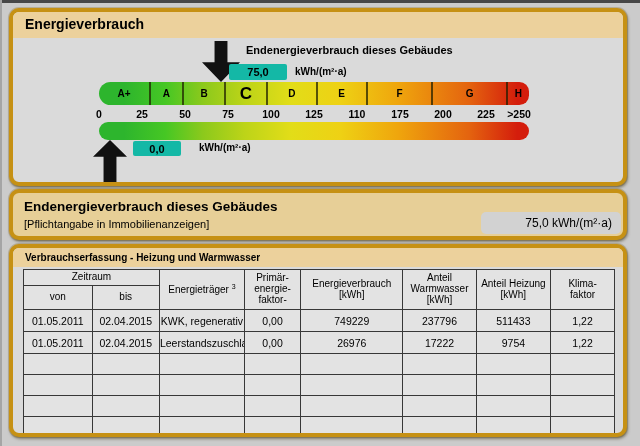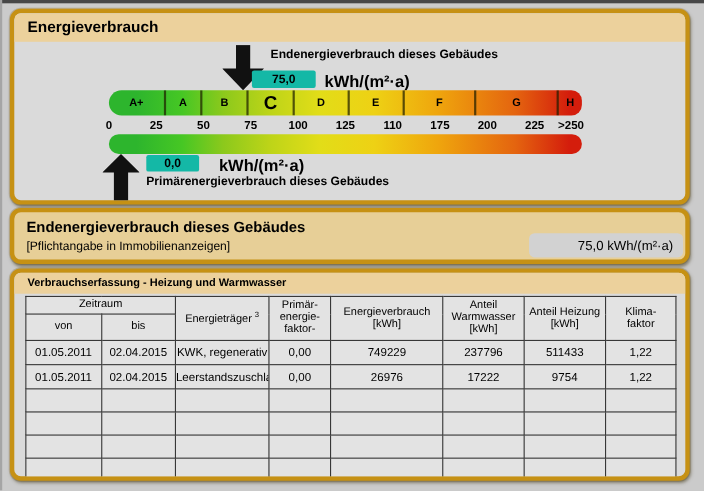--- a/index.html
+++ b/index.html
@@ -18,21 +18,21 @@
   .strip3 { height:19px; line-height:19px; font-size:10px; }
 
   .content1 { position:relative; height:144px; }
   .lbl { position:absolute; font-size:11px; font-weight:bold; white-space:nowrap; }
   .lbl-end  { left:233px; top:6px; }
   .lbl-prim { left:120px; top:121px; }
   .vbox { position:absolute; background:#14b8a6; border-radius:2px; font-size:11px; font-weight:bold;
           display:flex; align-items:center; justify-content:center; }
   .box-end  { left:216px; top:26px; width:58px; height:16px; }
   .box-prim { left:120px; top:103px; width:48px; height:15px; }
-  .unit { position:absolute; font-size:15px; font-weight:bold; white-space:nowrap; }
+  .unit { position:absolute; font-size:10px; font-weight:bold; white-space:nowrap; }
   .unit-end  { left:282px; top:28px; }
   .unit-prim { left:186px; top:104px; }
 
   .class-bar { position:absolute; left:86px; top:44px; width:430px; height:23px;
                border-radius:12px 10px 10px 12px; display:flex; overflow:hidden; }
   .seg { display:flex; align-items:center; justify-content:center; font-weight:bold; font-size:10px; height:100%; }
   .seg + .seg { border-left:2px solid rgba(30,30,0,.72); }
   .seg.current { font-size:17px; }
 
   .tick-row { position:absolute; left:86px; top:70px; width:430px; height:12px; }
@@ -100,21 +100,20 @@
         <span style="left: 70%;">175</span>
         <span style="left: 80%;">200</span>
         <span style="left: 90%;">225</span>
         <span class="last" style="left: 100%;">&gt;250</span>
       </div>
     <div class="grad-bar grad" style="background: linear-gradient(90deg, rgb(45, 181, 45) 5.8%, rgb(70, 199, 36) 15.45%, rgb(140, 201, 28) 24.2%, rgb(189, 212, 24) 33.95%, rgb(226, 221, 24) 44.6%, rgb(238, 209, 20) 56.2%, rgb(239, 165, 13) 69.65%, rgb(228, 100, 15) 85.95%, rgb(212, 29, 12) 97.3%);"></div>
 
     <div class="arrow up-arrow"></div>
     <div class="vbox box-prim">0,0</div>
     <div class="unit unit-prim">kWh/(m²·a)</div>
-    <div class="lbl lbl-prim">Primärenergieverbrauch dieses Gebäudes</div>
   </div>
 </div>
 
 <div class="panel panel2">
   <div class="p2-title">Endenergieverbrauch dieses Gebäudes</div>
   <div class="p2-sub">[Pflichtangabe in Immobilienanzeigen]</div>
   <div class="p2-value">75,0 kWh/(m²·a)</div>
 </div>
 
 <div class="panel panel3">

